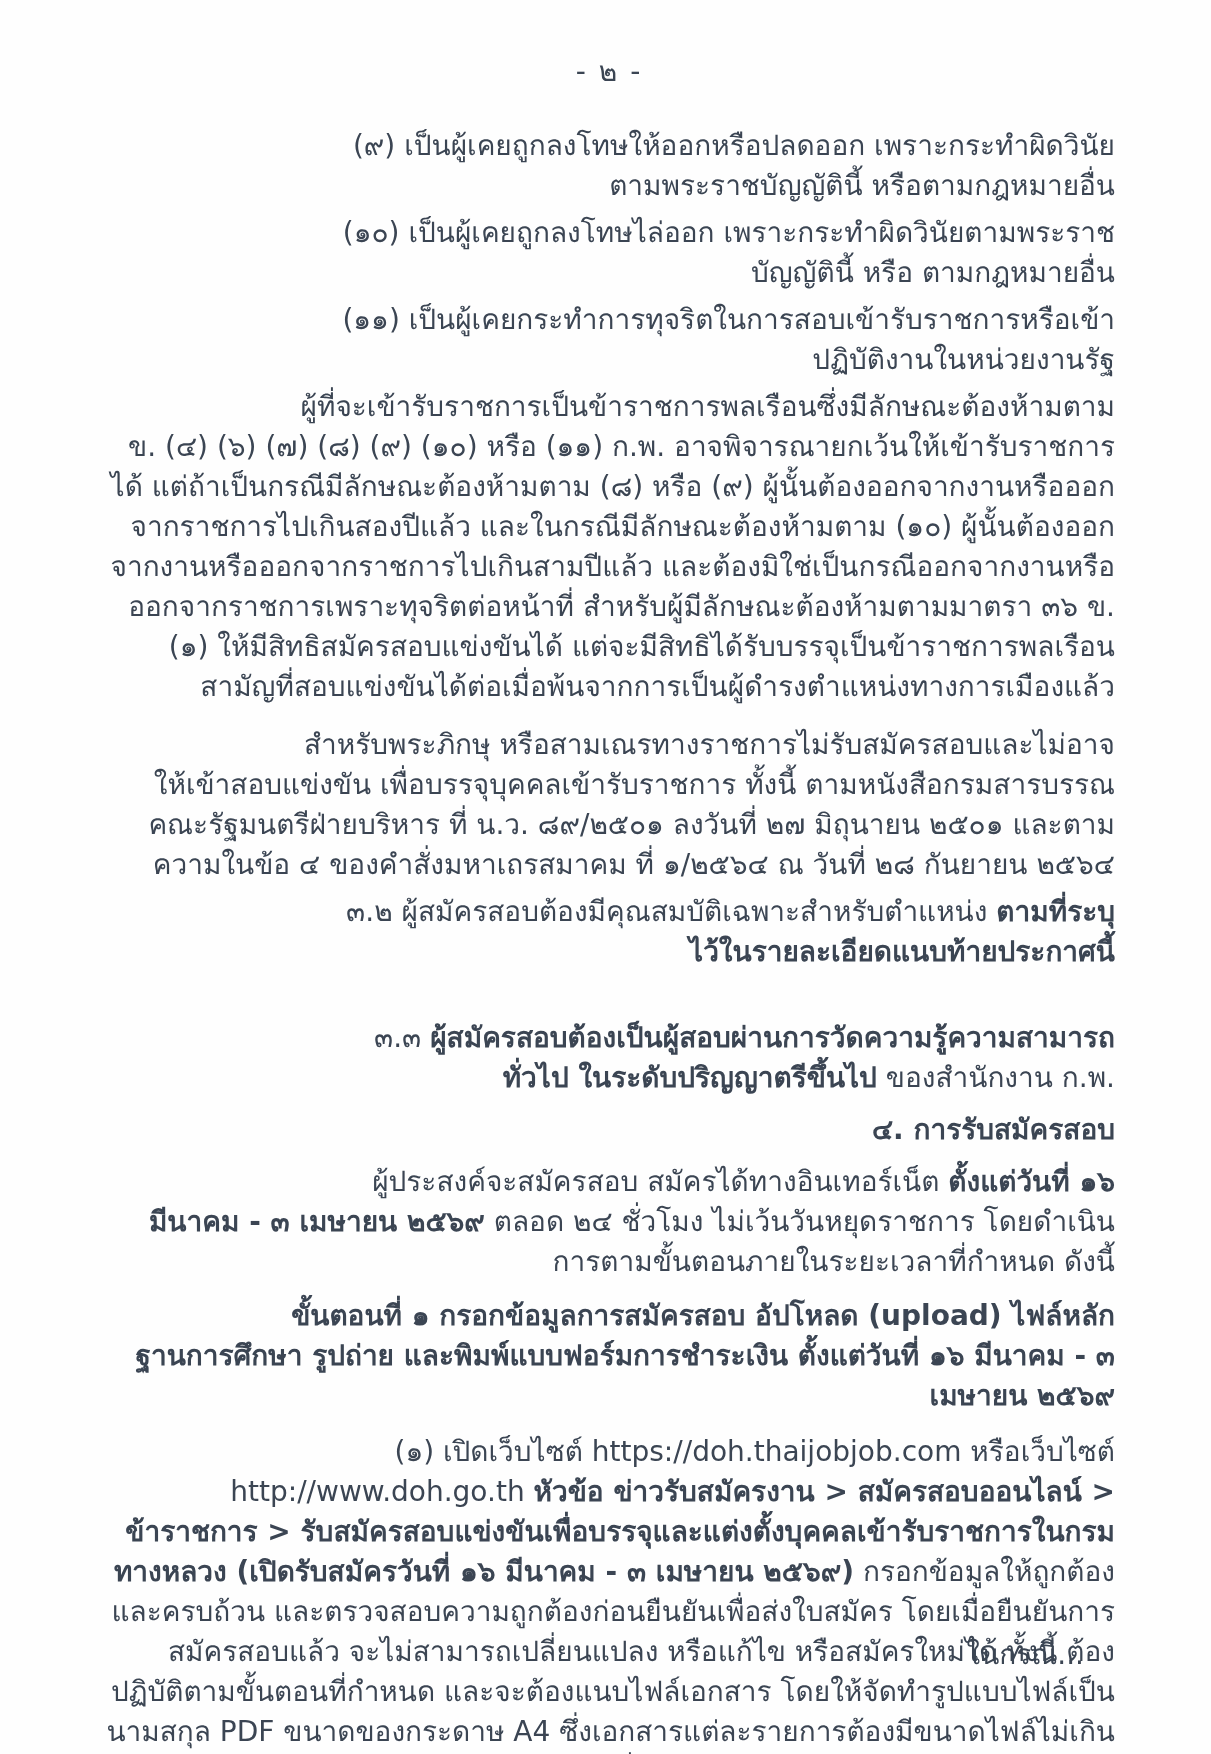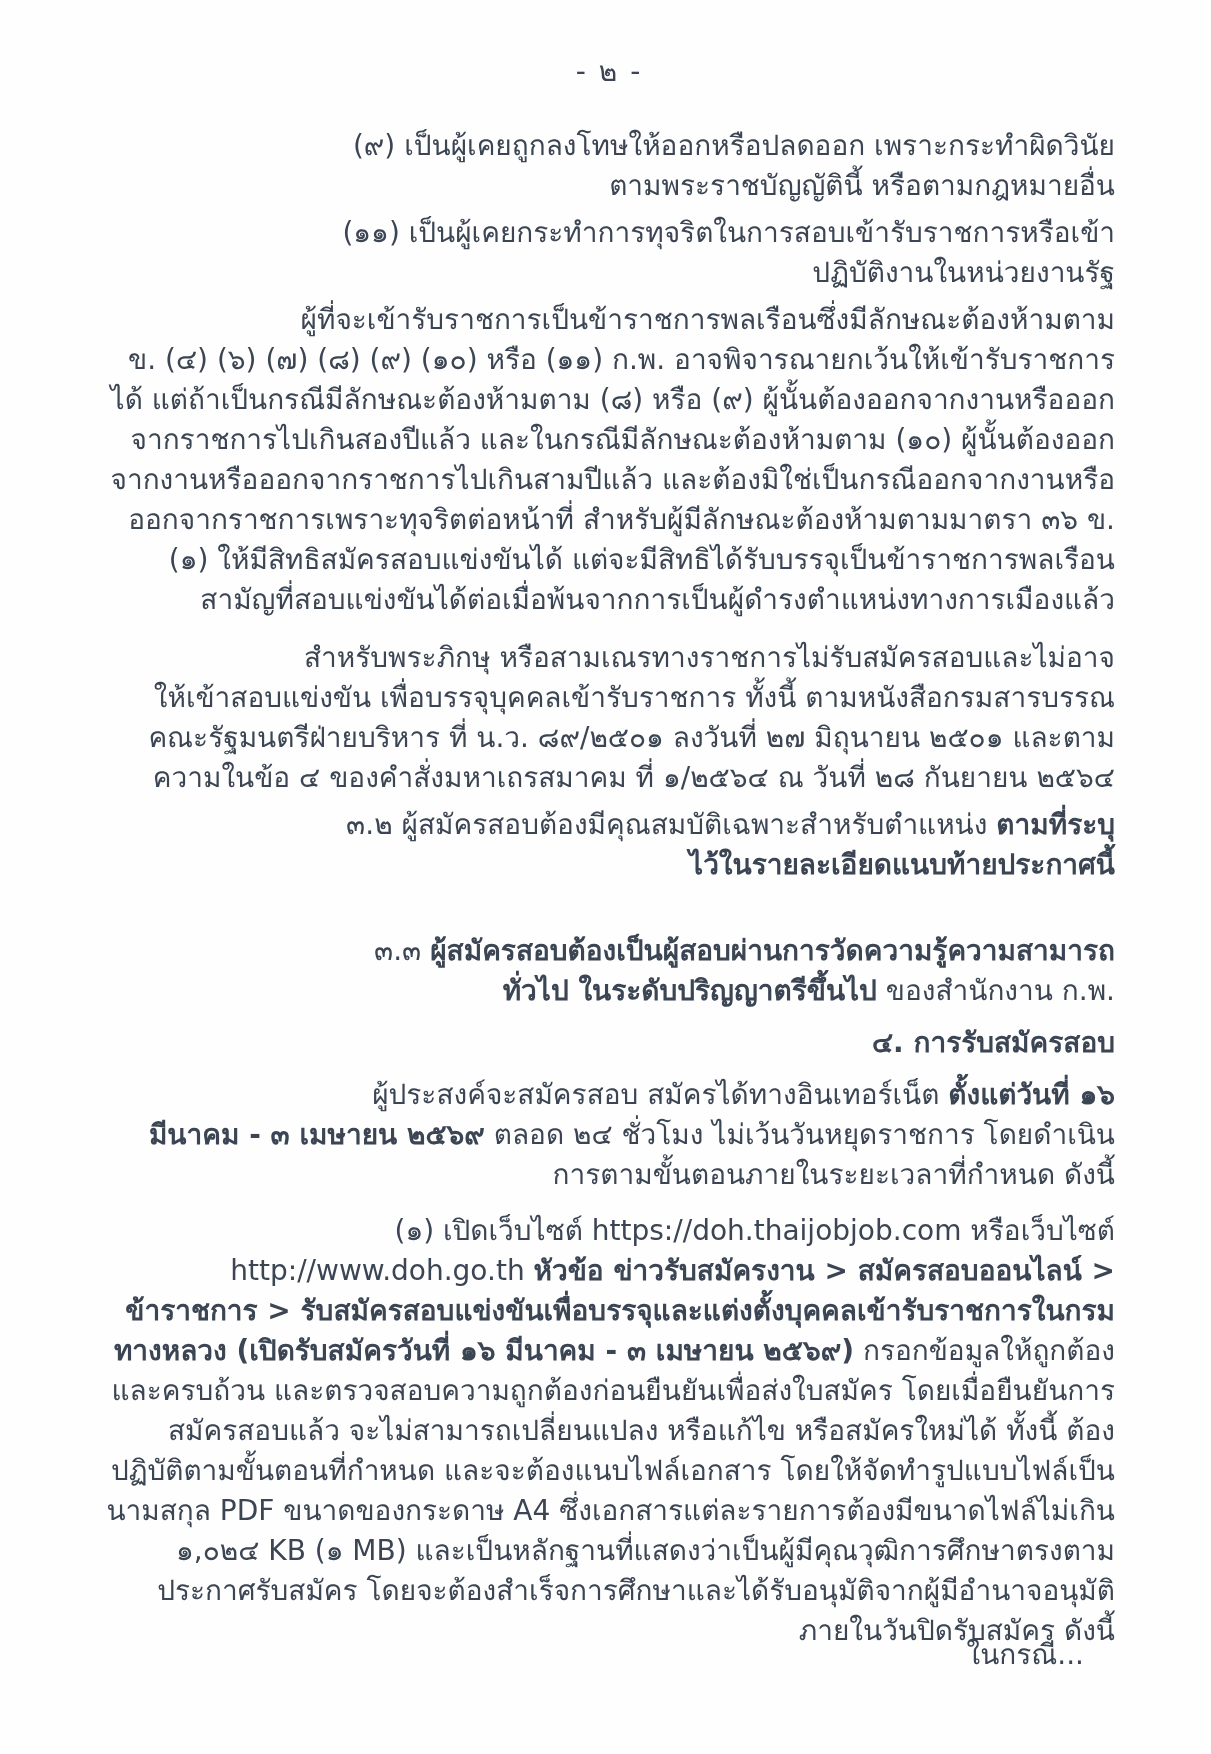--- a/index.html
+++ b/index.html
@@ -40,24 +40,26 @@
   }
 </style>
 </head>
 <body>
 
 <div class="page">
   <p class="page-number">- ๒ -</p>
 
   <div>
       <p class="para" style="text-indent: 200px;"><span>(๙)  เป็นผู้เคยถูกลงโทษให้ออกหรือปลดออก เพราะกระทำผิดวินัยตามพระราชบัญญัตินี้ หรือตามกฎหมายอื่น</span></p>
+      <p class="para" style="text-indent: 200px;"><span>(๑๐) เป็นผู้เคยถูกลงโทษไล่ออก เพราะกระทำผิดวินัยตามพระราชบัญญัตินี้ หรือ ตามกฎหมายอื่น</span></p>
       <p class="para" style="text-indent: 200px;"><span>(๑๑) เป็นผู้เคยกระทำการทุจริตในการสอบเข้ารับราชการหรือเข้าปฏิบัติงานในหน่วยงานรัฐ</span></p>
       <p class="para" style="text-indent: 178px; margin-top: 6px;"><span>ผู้ที่จะเข้ารับราชการเป็นข้าราชการพลเรือนซึ่งมีลักษณะต้องห้ามตาม ข. (๔) (๖) (๗) (๘) (๙) (๑๐) หรือ (๑๑) ก.พ. อาจพิจารณายกเว้นให้เข้ารับราชการได้ แต่ถ้าเป็นกรณีมีลักษณะต้องห้ามตาม (๘) หรือ (๙) ผู้นั้นต้องออกจากงานหรือออกจากราชการไปเกินสองปีแล้ว และในกรณีมีลักษณะต้องห้ามตาม (๑๐) ผู้นั้นต้องออกจากงานหรือออกจากราชการไปเกินสามปีแล้ว และต้องมิใช่เป็นกรณีออกจากงานหรือออกจากราชการเพราะทุจริตต่อหน้าที่ สำหรับผู้มีลักษณะต้องห้ามตามมาตรา ๓๖ ข. (๑) ให้มีสิทธิสมัครสอบแข่งขันได้ แต่จะมีสิทธิได้รับบรรจุเป็นข้าราชการพลเรือนสามัญที่สอบแข่งขันได้ต่อเมื่อพ้นจากการเป็นผู้ดำรงตำแหน่งทางการเมืองแล้ว</span></p>
       <p class="para" style="text-indent: 178px; margin-top: 18px;"><span>สำหรับพระภิกษุ หรือสามเณรทางราชการไม่รับสมัครสอบและไม่อาจให้เข้าสอบแข่งขัน เพื่อบรรจุบุคคลเข้ารับราชการ ทั้งนี้ ตามหนังสือกรมสารบรรณคณะรัฐมนตรีฝ่ายบริหาร ที่ น.ว. ๘๙/๒๕๐๑ ลงวันที่ ๒๗ มิถุนายน ๒๕๐๑ และตามความในข้อ ๔ ของคำสั่งมหาเถรสมาคม ที่ ๑/๒๕๖๔ ณ วันที่ ๒๘ กันยายน ๒๕๖๔</span></p>
       <p class="para" style="text-indent: 228px; margin-top: 6px;"><span>๓.๒ ผู้สมัครสอบต้องมีคุณสมบัติเฉพาะสำหรับตำแหน่ง </span><span class="b">ตามที่ระบุไว้ในรายละเอียดแนบท้ายประกาศนี้</span></p>
       <p class="para" style="text-indent: 228px; margin-top: 46px;"><span>๓.๓ </span><span class="b">ผู้สมัครสอบต้องเป็นผู้สอบผ่านการวัดความรู้ความสามารถทั่วไป ในระดับปริญญาตรีขึ้นไป</span><span> ของสำนักงาน ก.พ.</span></p>
       <p class="para" style="text-indent: 133px; margin-top: 12px;"><span class="b">๔. การรับสมัครสอบ</span></p>
       <p class="para" style="text-indent: 178px; margin-top: 12px;"><span>ผู้ประสงค์จะสมัครสอบ สมัครได้ทางอินเทอร์เน็ต </span><span class="b">ตั้งแต่วันที่ ๑๖ มีนาคม - ๓ เมษายน ๒๕๖๙</span><span> ตลอด ๒๔ ชั่วโมง ไม่เว้นวันหยุดราชการ โดยดำเนินการตามขั้นตอนภายในระยะเวลาที่กำหนด ดังนี้</span></p>
+      <p class="para" style="text-indent: 158px; margin-top: 14px;"><span class="b">ขั้นตอนที่ ๑ กรอกข้อมูลการสมัครสอบ อัปโหลด (upload) ไฟล์หลักฐานการศึกษา รูปถ่าย และพิมพ์แบบฟอร์มการชำระเงิน ตั้งแต่วันที่ ๑๖ มีนาคม - ๓ เมษายน ๒๕๖๙</span></p>
       <p class="para" style="text-indent: 205px; margin-top: 16px;"><span>(๑) เปิดเว็บไซต์ </span><span>https://doh.thaijobjob.com</span><span>  หรือเว็บไซต์ </span><span>http://www.doh.go.th</span><span> </span><span class="b">หัวข้อ ข่าวรับสมัครงาน &gt; สมัครสอบออนไลน์ &gt; ข้าราชการ &gt; รับสมัครสอบแข่งขันเพื่อบรรจุและแต่งตั้งบุคคลเข้ารับราชการในกรมทางหลวง (เปิดรับสมัครวันที่ ๑๖ มีนาคม - ๓ เมษายน ๒๕๖๙)</span><span> กรอกข้อมูลให้ถูกต้องและครบถ้วน และตรวจสอบความถูกต้องก่อนยืนยันเพื่อส่งใบสมัคร โดยเมื่อยืนยันการสมัครสอบแล้ว จะไม่สามารถเปลี่ยนแปลง หรือแก้ไข หรือสมัครใหม่ได้ ทั้งนี้ ต้องปฏิบัติตามขั้นตอนที่กำหนด และจะต้องแนบไฟล์เอกสาร โดยให้จัดทำรูปแบบไฟล์เป็นนามสกุล PDF ขนาดของกระดาษ A4 ซึ่งเอกสารแต่ละรายการต้องมีขนาดไฟล์ไม่เกิน ๑,๐๒๔ KB (๑ MB) และเป็นหลักฐานที่แสดงว่าเป็นผู้มีคุณวุฒิการศึกษาตรงตามประกาศรับสมัคร โดยจะต้องสำเร็จการศึกษาและได้รับอนุมัติจากผู้มีอำนาจอนุมัติภายในวันปิดรับสมัคร ดังนี้</span></p>
     </div>
 
   <p class="catchword">ในกรณี...</p>
 </div>
 
 </body></html>

